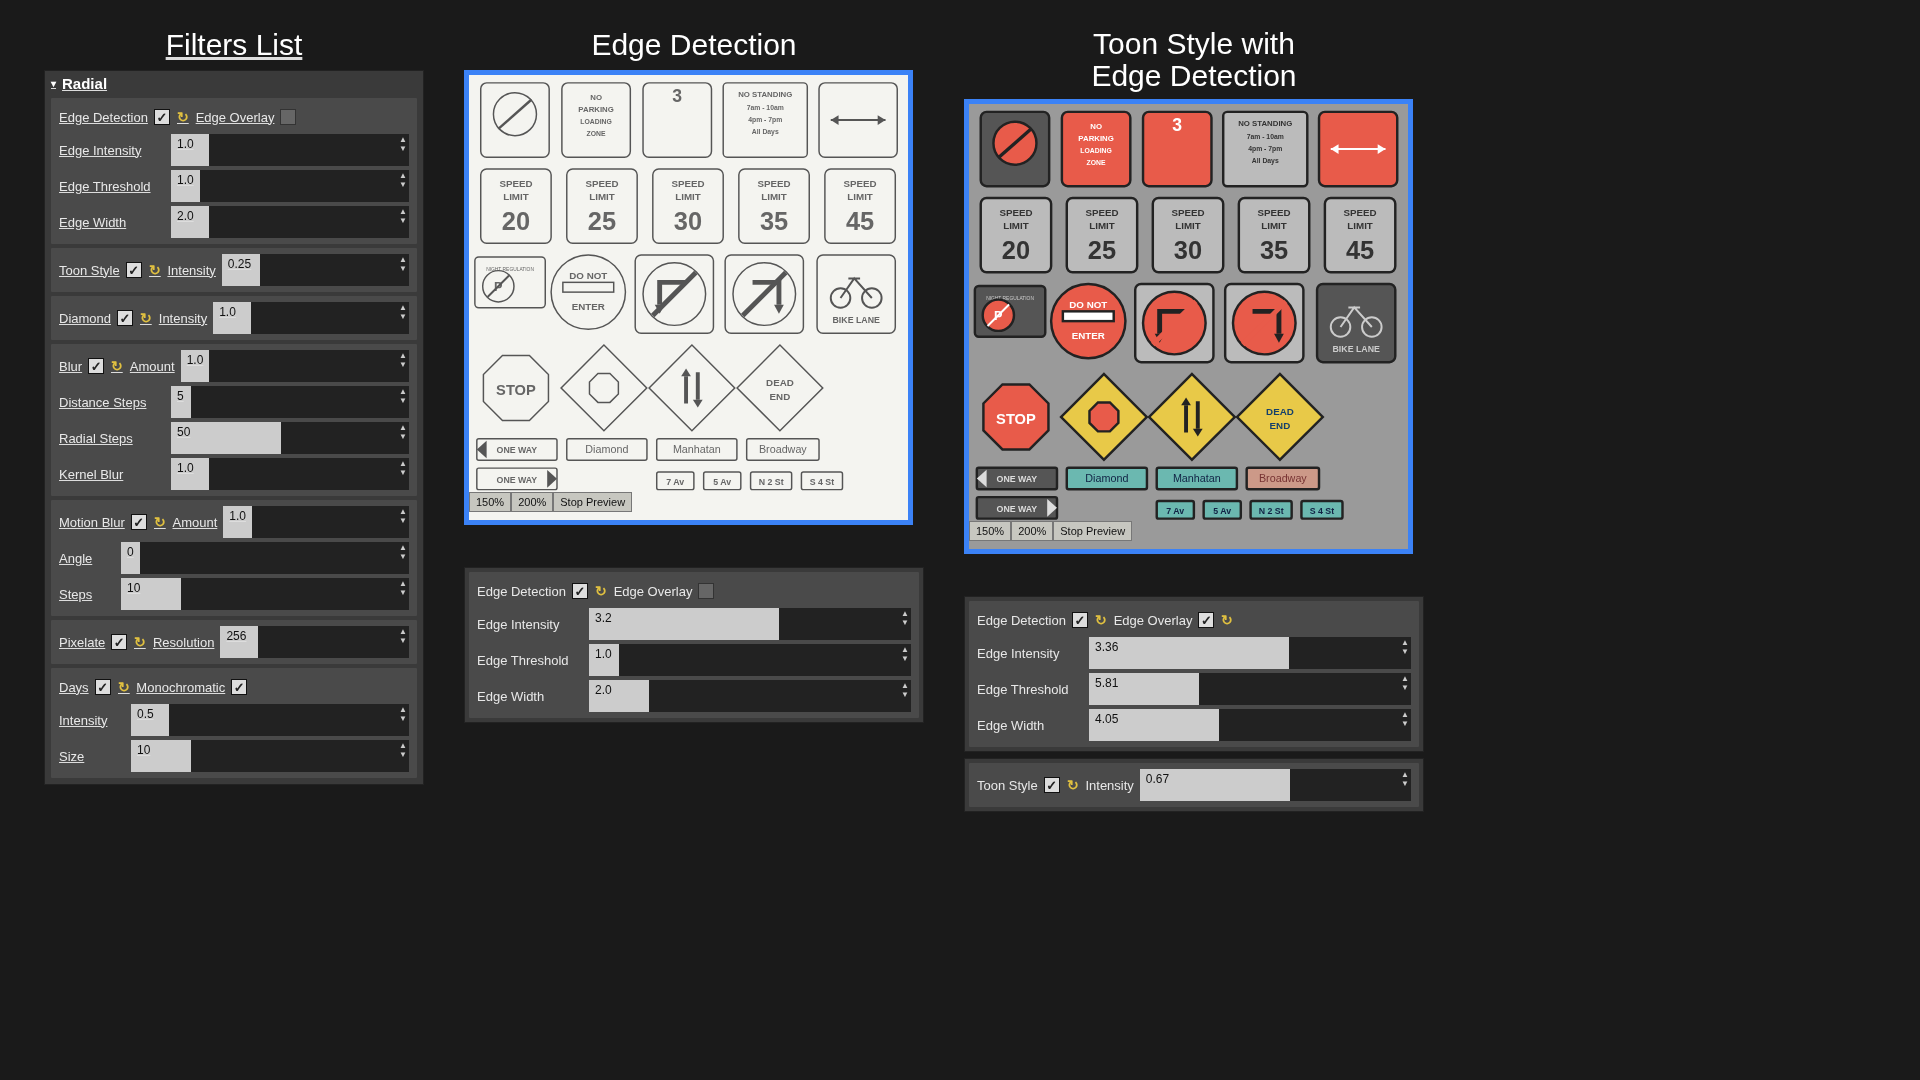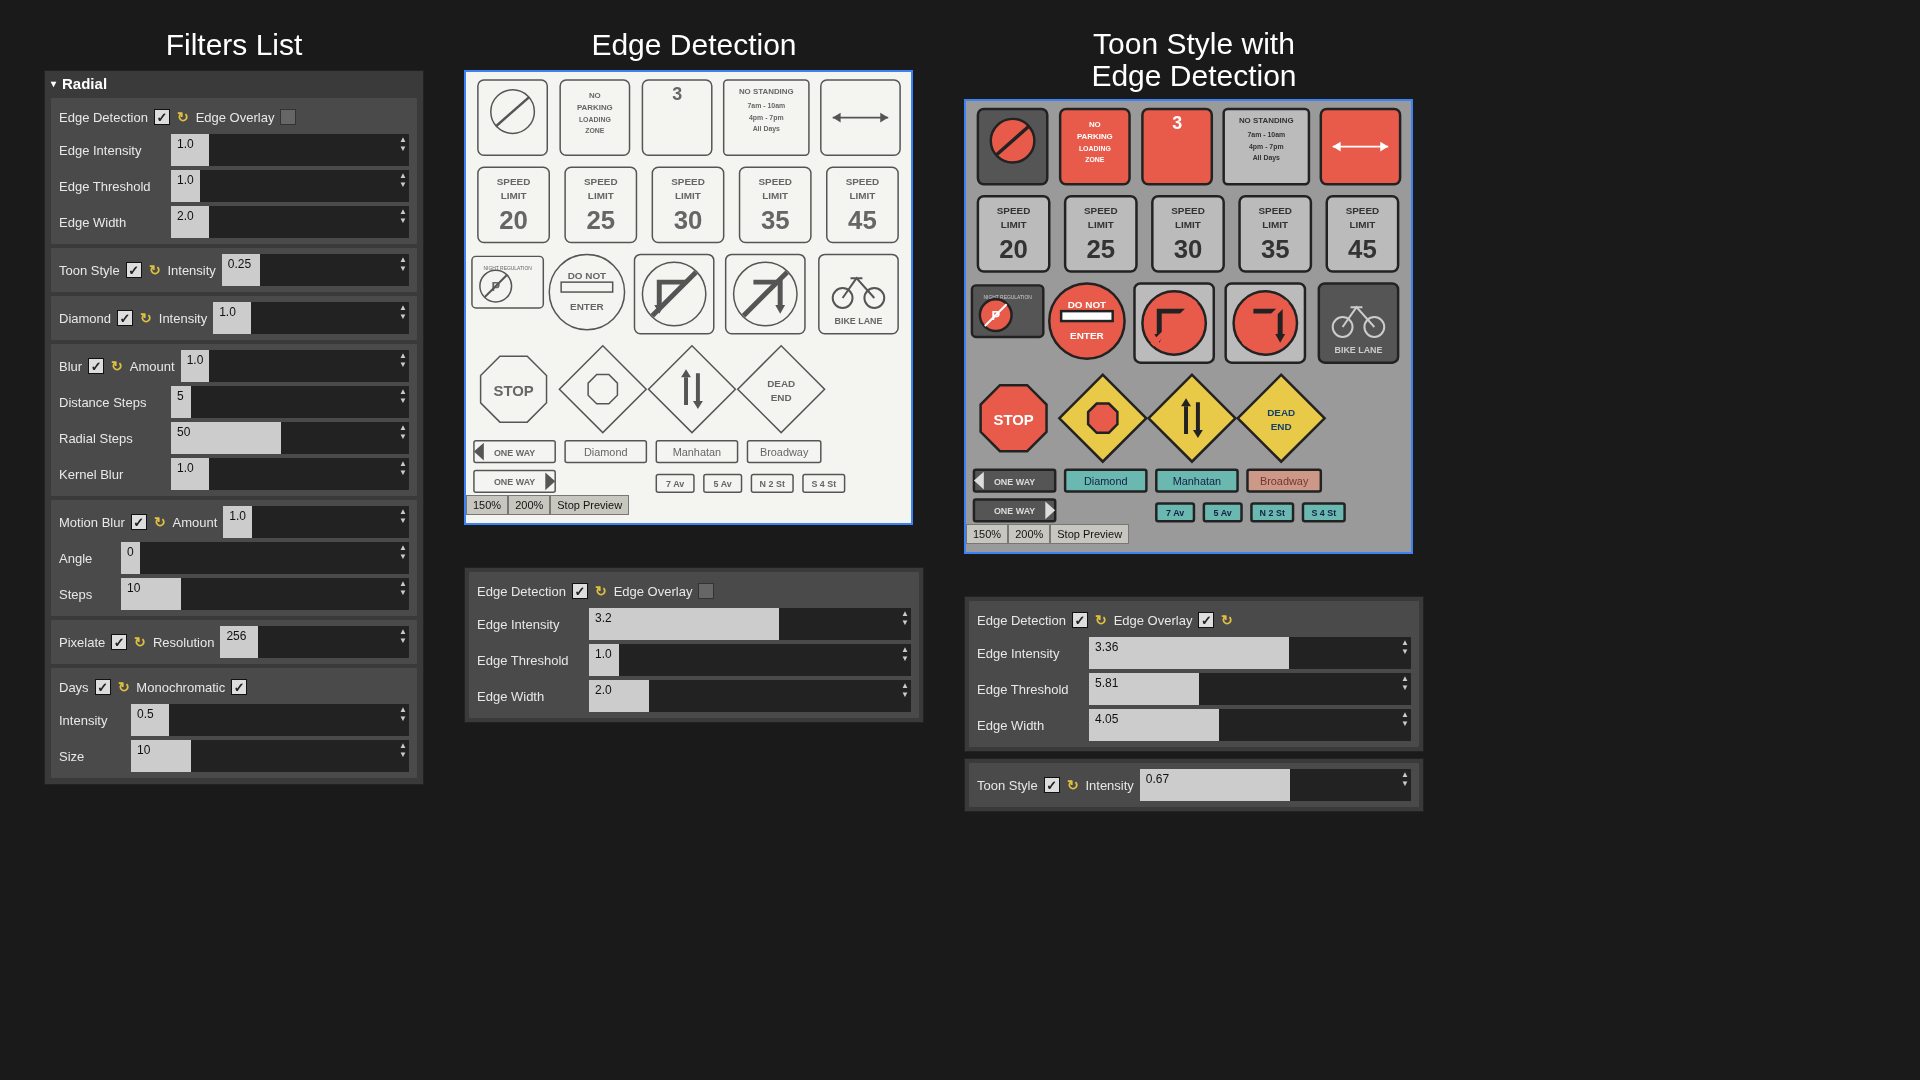--- a/index.html
+++ b/index.html
@@ -115,21 +115,21 @@
     line-height: 9px;
     display:flex;
     flex-direction:column;
   }
   .lbl-fixed { width: 106px; }
   
   .preview {
     width: 449px;
     height: 455px;
     position: relative;
-    border: 2px solid #3b82f6;
+    border: 5px solid #3b82f6;
     background: #f4f4f0;
     overflow:hidden;
   }
   .preview svg { width:100%; height:100%; display:block; }
   .preview-bar {
     position: absolute;
     left: 0;
     bottom: 8px;
     display: flex;
     background: #b8b8b0;
@@ -142,21 +142,21 @@
     font-size: 11px;
     color: #111;
     cursor: pointer;
   }
   
   .layout {
     display:flex;
     gap: 40px;
     padding: 28px 44px;
   }
-  .col-left { width: 380px; }
+  .col-left { width: 380px; text-decoration: underline; }
   .col-mid  { width: 460px; }
   .col-right{ width: 460px; }
 </style>
 </head>
 <body>
 
 <div class="layout">
 
   <div class="col-left">
     <div class="col-title">Filters List</div>

